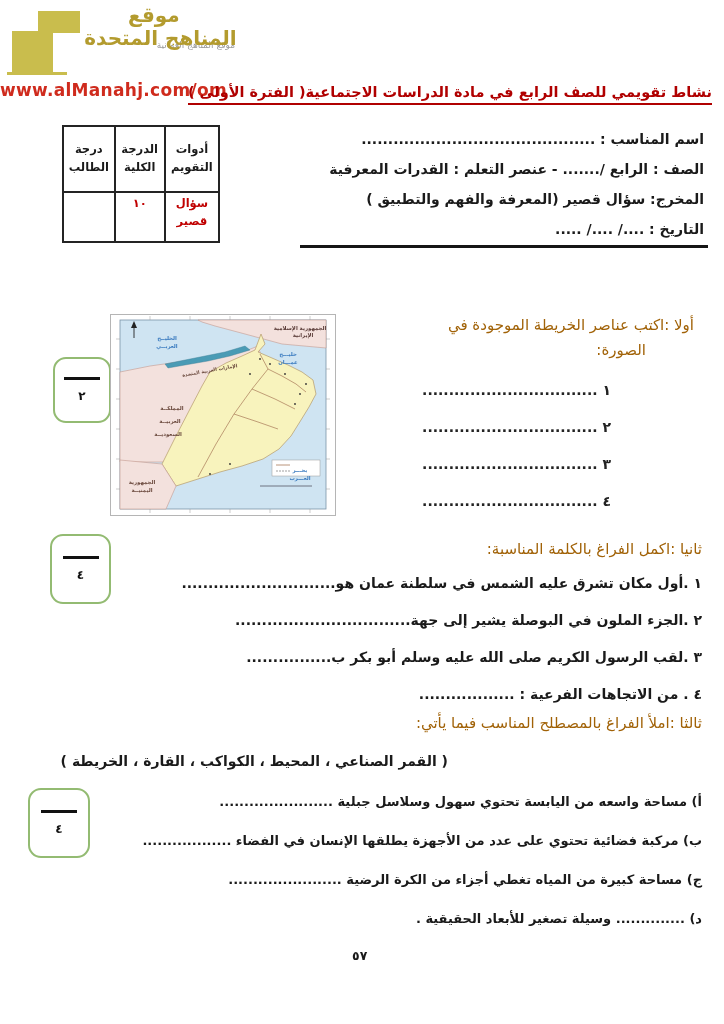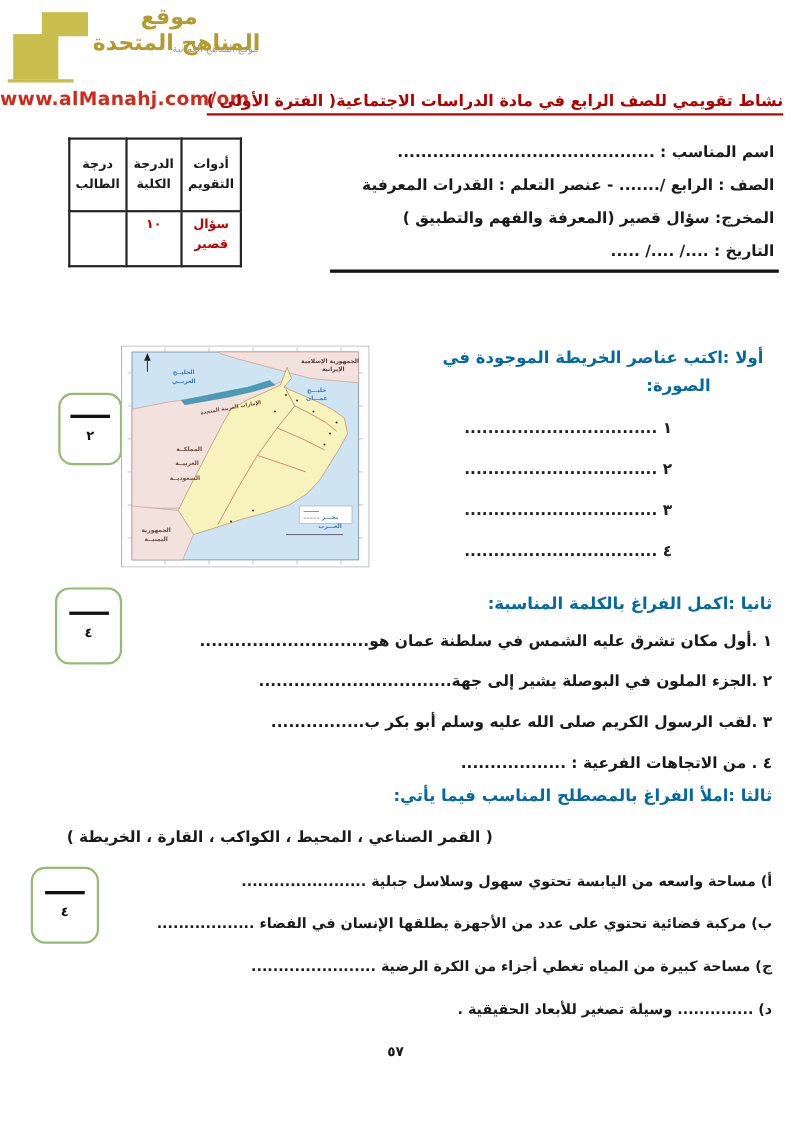--- a/index.html
+++ b/index.html
@@ -22,21 +22,21 @@
   
   .form-line{font-size:14px;font-weight:bold;line-height:30px;}
   .sep-line{background:#151515;height:2.5px;}
   table.score{border-collapse:collapse;direction:rtl;}
   table.score td,table.score th{
     border:2px solid #242424;font-size:11.5px;font-weight:bold;
     text-align:center;vertical-align:middle;padding:2px 3px;line-height:1.55;
   }
   .red-t{color:#c00000;border-radius:24px;}
   
-  .sec-head{color:#0369a1;font-weight:bold;font-size:15px;line-height:25px;}
+  .sec-head{color:#a16207;font-weight:normal;font-size:15px;line-height:25px;}
   .answer-line{font-size:14px;font-weight:bold;letter-spacing:.5px;line-height:37px;color:#222;}
   .q-line{font-size:14px;font-weight:bold;line-height:37px;}
   .q-line3{font-size:13px;font-weight:bold;line-height:39px;}
   .wordbank{font-size:14px;font-weight:bold;}
   
   .score-box{
     border:2.5px solid #93bb72;border-radius:13px;background:#fff;
     display:flex;flex-direction:column;align-items:center;justify-content:center;
   }
   .score-box .mark-line{width:36px;height:3px;background:#111;margin-bottom:9px;}

